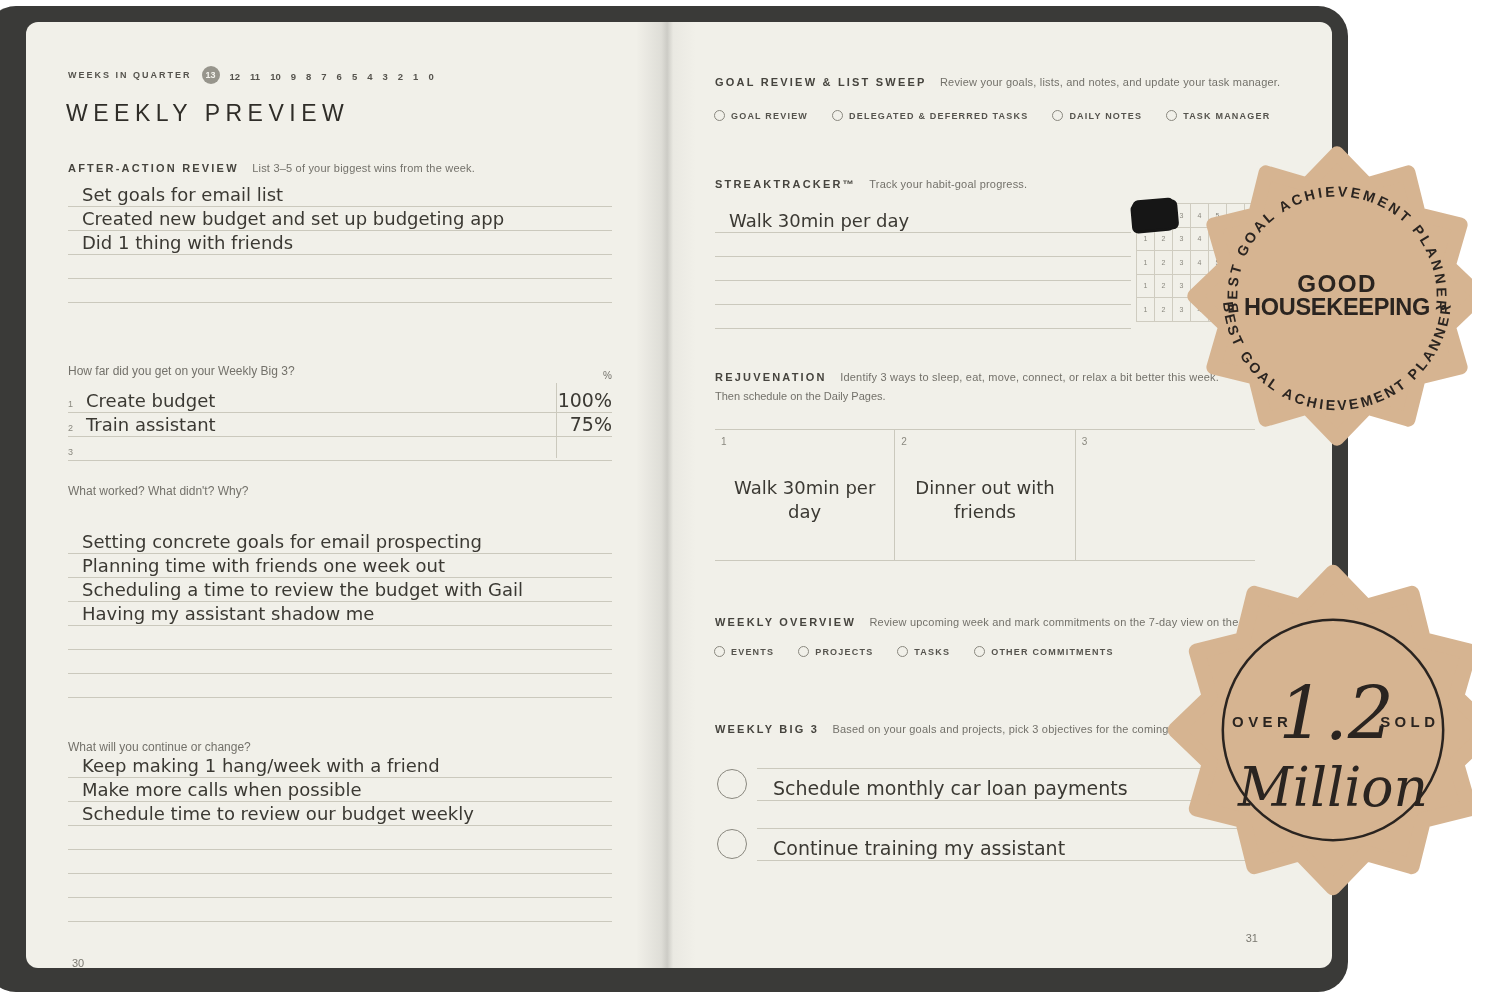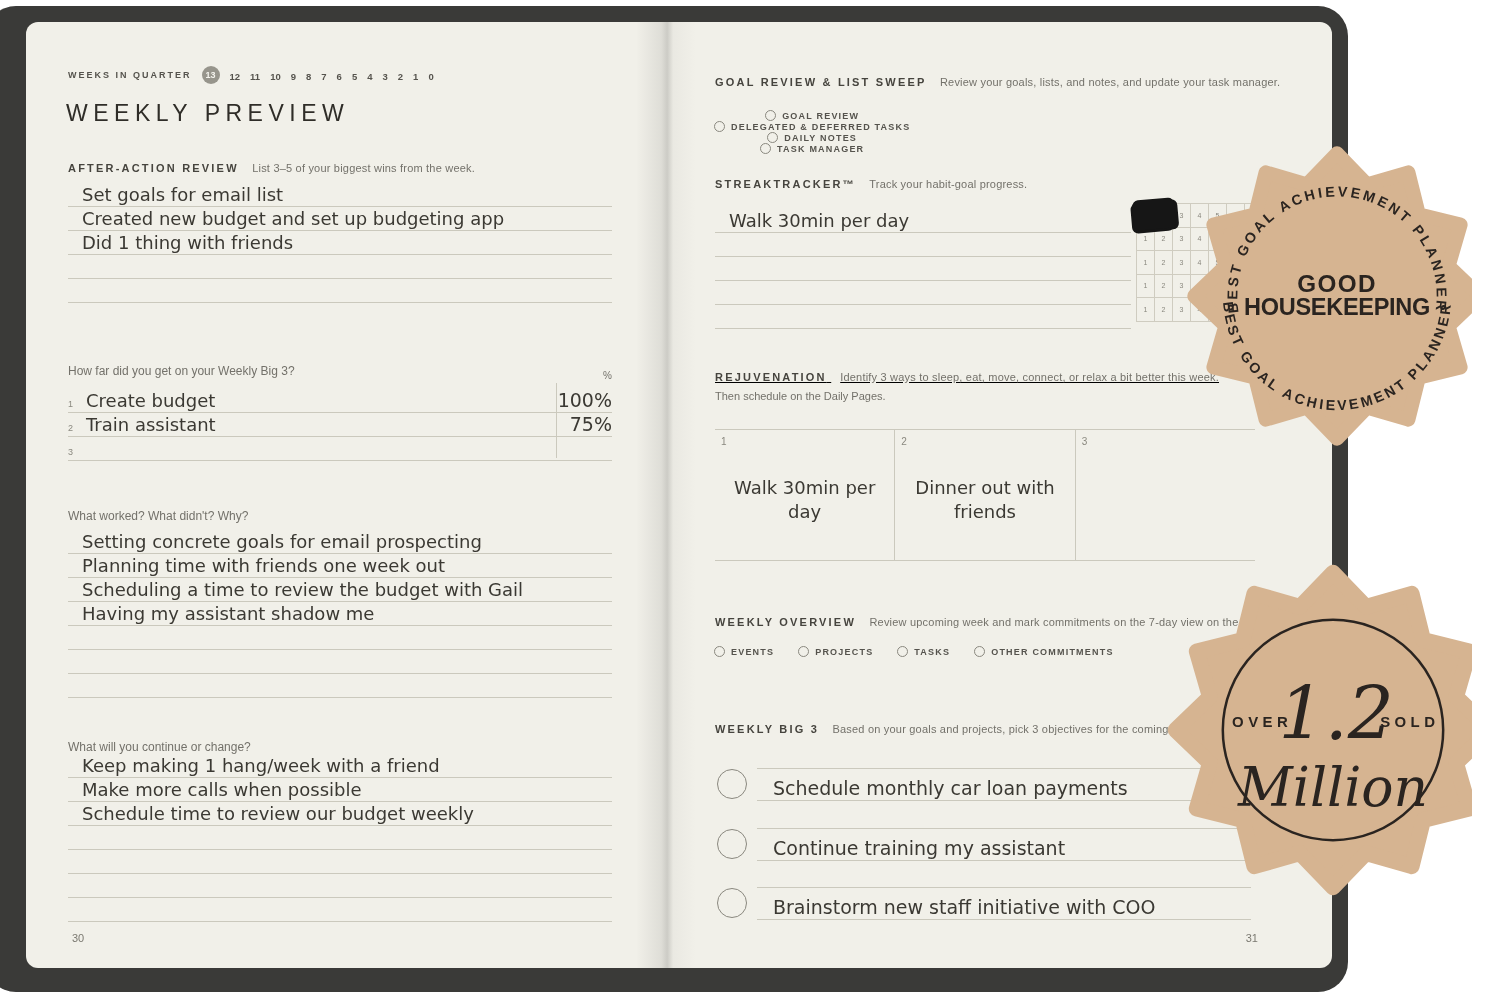--- a/index.html
+++ b/index.html
@@ -36,41 +36,41 @@
   #aar-lines{left:68px;top:183px;width:544px;}
   #b3q{left:68px;top:364px;}
   #b3pct-head{left:560px;top:370px;width:52px;text-align:right;font-size:10px;color:#73716a;}
   #b3-rows{left:68px;top:389px;width:544px;}
   #b3-divider{left:556px;top:383px;width:1px;height:75px;background:#cbc9bd;}
   .b3row{height:23px;display:flex;align-items:flex-end;border-bottom:1px solid #cbc9bd;}
   .b3num{width:18px;font-size:9px;color:#8a887f;padding-bottom:3px;}
   .b3text{flex:1;font-family:"DejaVu Sans",sans-serif;font-size:18px;color:#3b3933;padding-bottom:1px;}
   .b3pct{width:58px;text-align:right;font-family:"DejaVu Sans",sans-serif;font-size:19px;
          color:#3b3933;padding-bottom:1px;}
-  #ww-head{left:68px;top:509px;}
+  #ww-head{left:68px;top:484px;}
   #ww-lines{left:68px;top:530px;width:544px;}
   #cc-head{left:68px;top:740px;}
   #cc-lines{left:68px;top:754px;width:544px;}
-  #pn-30{left:72px;top:932px;}
+  #pn-30{left:72px;top:957px;}
   
   #gr-head{left:715px;top:72px;}
   .checks{display:flex;align-items:center;}
   .check{display:inline-flex;align-items:center;margin-right:24px;}
   .check-circle{width:9px;height:9px;border:1px solid #8a887f;border-radius:50%;margin-right:6px;}
   .check-label{font-size:9px;font-weight:bold;letter-spacing:1.2px;color:#55534d;}
-  #gr-checks{left:714px;top:110px;flex-direction:column;}
+  #gr-checks{left:714px;top:110px;}
   #st-head{left:715px;top:174px;}
   #st-lines{left:715px;top:209px;width:416px;}
   #streak-grid{left:1136px;top:203px;display:grid;grid-template-columns:repeat(7,18px);
       grid-auto-rows:23.5px;border-top:1px solid #cfccc0;border-left:1px solid #cfccc0;}
   .scell{border-right:1px solid #cfccc0;border-bottom:1px solid #cfccc0;display:flex;
       align-items:center;justify-content:center;font-size:7px;color:#8a887f;}
   #scribble{left:1133px;top:199px;width:42px;height:30px;background:#161616;border-radius:6px;
       transform:rotate(-5deg);box-shadow:3px 2px 0 #161616,-2px 3px 0 #161616;z-index:4;}
-  #rj-head{left:715px;top:367px;text-decoration:underline;}
+  #rj-head{left:715px;top:367px;}
   #rj-desc2{left:715px;top:390px;font-size:11px;color:#73716a;}
   #rejuv-table{left:715px;top:429px;width:540px;height:130px;display:flex;
       border-top:1px solid #cbc9bd;border-bottom:1px solid #cbc9bd;}
   .rcell{flex:1;position:relative;display:flex;}
   .rcell:not(:last-child){border-right:1px solid #cbc9bd;}
   .rnum{position:absolute;left:6px;top:6px;font-size:10px;color:#8a887f;}
   .rtext{margin:auto;padding-top:10px;text-align:center;font-family:"DejaVu Sans",sans-serif;
       font-size:18px;line-height:24px;color:#3b3933;max-width:150px;}
   .rcell:last-child .rtext{max-width:118px;}
   #wo-head{left:715px;top:612px;}
@@ -368,19 +368,13 @@
       <div class="ln-t"></div>
       <div class="ln-b"></div>
       <div class="b3hand">Schedule monthly car loan payments</div>
     </div>
     <div class="big3-item" style="top: 828px;">
       <span class="b3circle"></span>
       <div class="ln-t"></div>
       <div class="ln-b"></div>
       <div class="b3hand">Continue training my assistant</div>
     </div>
-    <div class="big3-item" style="top: 887px;">
-      <span class="b3circle"></span>
-      <div class="ln-t"></div>
-      <div class="ln-b"></div>
-      <div class="b3hand">Brainstorm new staff initiative with COO</div>
-    </div>
   </div>
 
 </body></html>

